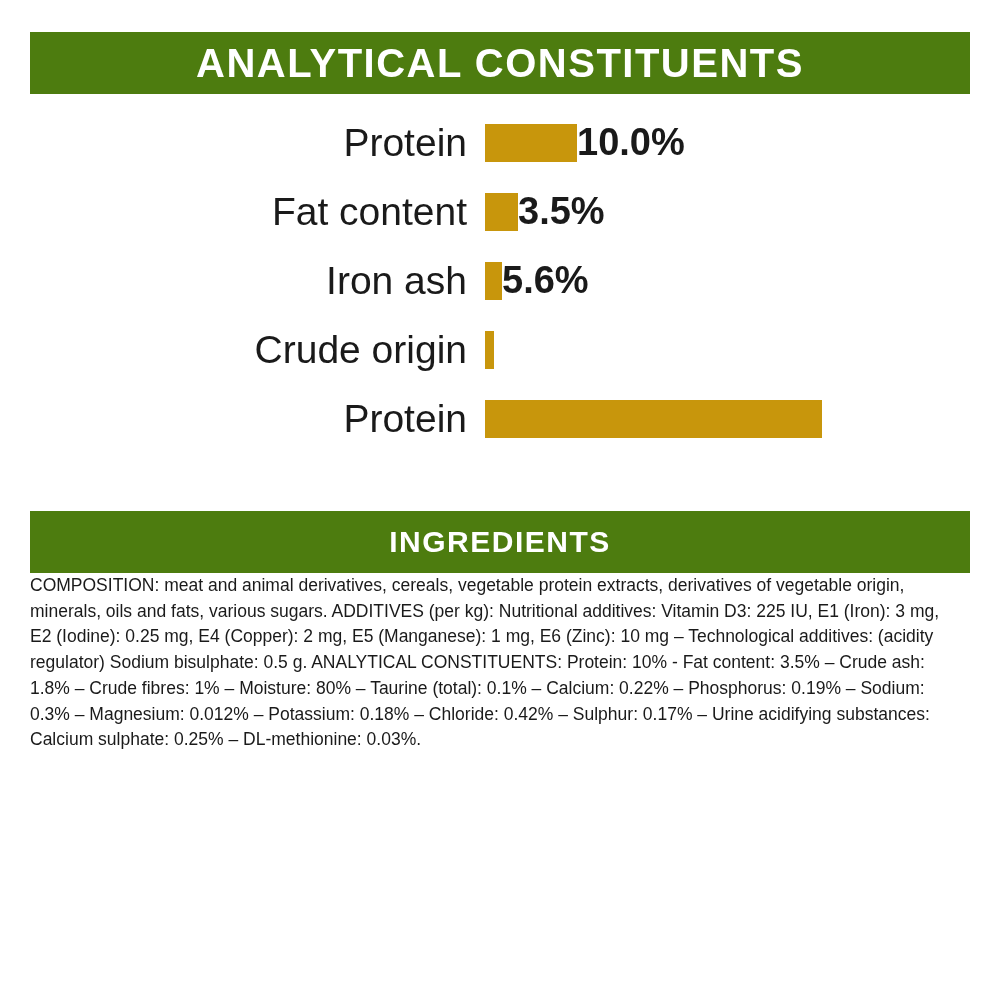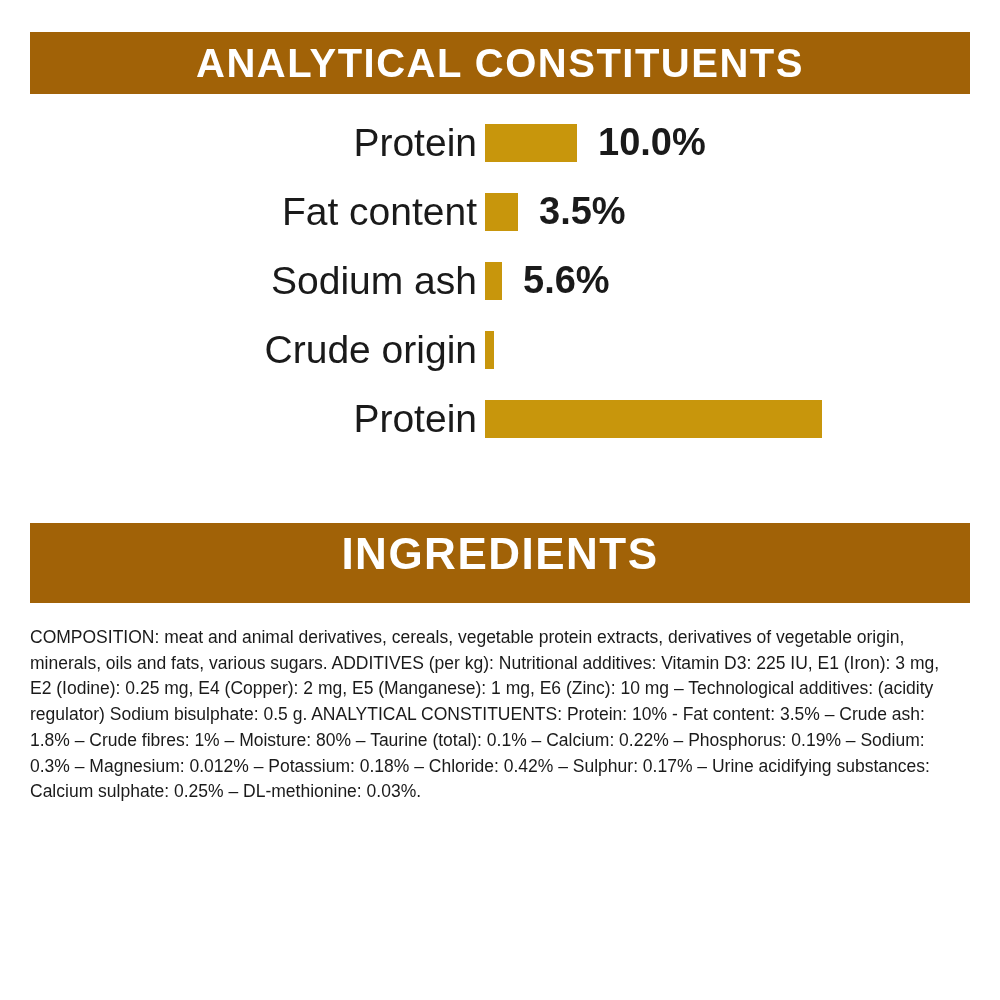--- a/index.html
+++ b/index.html
@@ -18,83 +18,82 @@
   .page {
     width: 1000px;
     height: 1000px;
     box-sizing: border-box;
     padding: 0 30px;
     position: relative;
   }
 
   
   .section-bar {
-    background: #a16207;
+    background: #4d7c0f;
     color: #ffffff;
     text-align: center;
     font-weight: bold;
     letter-spacing: 1.5px;
   }
   .section-bar.analytical {
     margin-top: 32px;
     height: 62px;
     line-height: 62px;
     font-size: 40px;
   }
   .section-bar.ingredients {
-    margin-top: 12px;
-    height: 80px;
+    margin-top: 0px;
+    height: 62px;
     line-height: 62px;
-    font-size: 44px;
+    font-size: 30px;
   }
 
   
   .chart {
     margin-top: 14px;
     width: 100%;
   }
   .chart-row {
     display: flex;
     align-items: center;
     height: 69px;
   }
   .row-label {
     width: 455px;
     text-align: right;
-    padding-right: 8px;
+    padding-right: 18px;
     box-sizing: border-box;
     font-size: 39px;
     font-weight: 400;
     color: #1a1a1a;
     white-space: nowrap;
   }
   .row-bar-wrap {
     flex: 1;
     display: flex;
     align-items: center;
   }
   .bar {
     background: #c8960c;
     height: 38px;
   }
   .row-value {
     font-size: 38px;
     font-weight: bold;
     color: #1a1a1a;
-    padding-left: 21px;
+    padding-left: 0;
     white-space: nowrap;
   }
 
   .spacer-before-ingredients {
     height: 58px;
   }
 
   
   .ingredients-body {
-    margin-top: 22px;
     font-size: 17.5px;
     line-height: 1.47;
     color: #1a1a1a;
     text-align: left;
     width: 930px;
   }
 </style>
 </head>
 <body>
 
@@ -114,21 +113,21 @@
 
     <div class="chart-row">
       <div class="row-label">Fat content</div>
       <div class="row-bar-wrap">
         <div class="bar" style="width:33px;"></div>
         <div class="row-value">3.5%</div>
       </div>
     </div>
 
     <div class="chart-row">
-      <div class="row-label">Sodium ash</div>
+      <div class="row-label">Iron ash</div>
       <div class="row-bar-wrap">
         <div class="bar" style="width:17px;"></div>
         <div class="row-value">5.6%</div>
       </div>
     </div>
 
     <div class="chart-row">
       <div class="row-label">Crude origin</div>
       <div class="row-bar-wrap">
         <div class="bar" style="width:9px;"></div>

